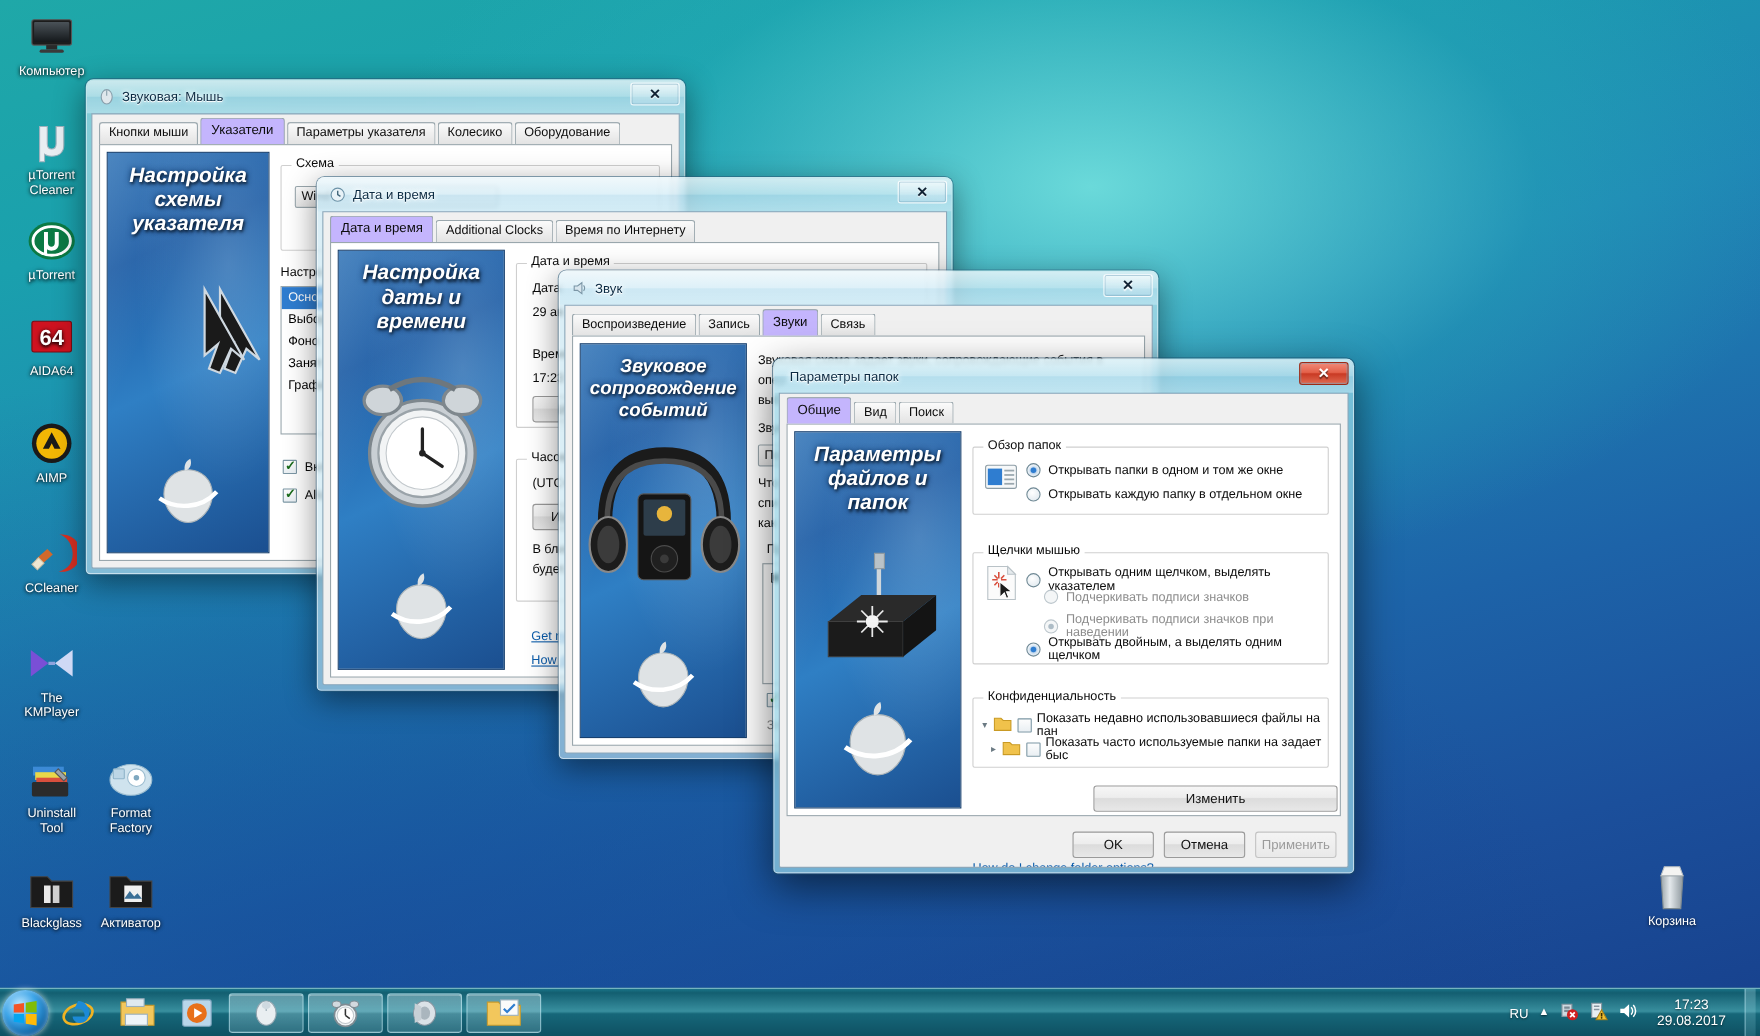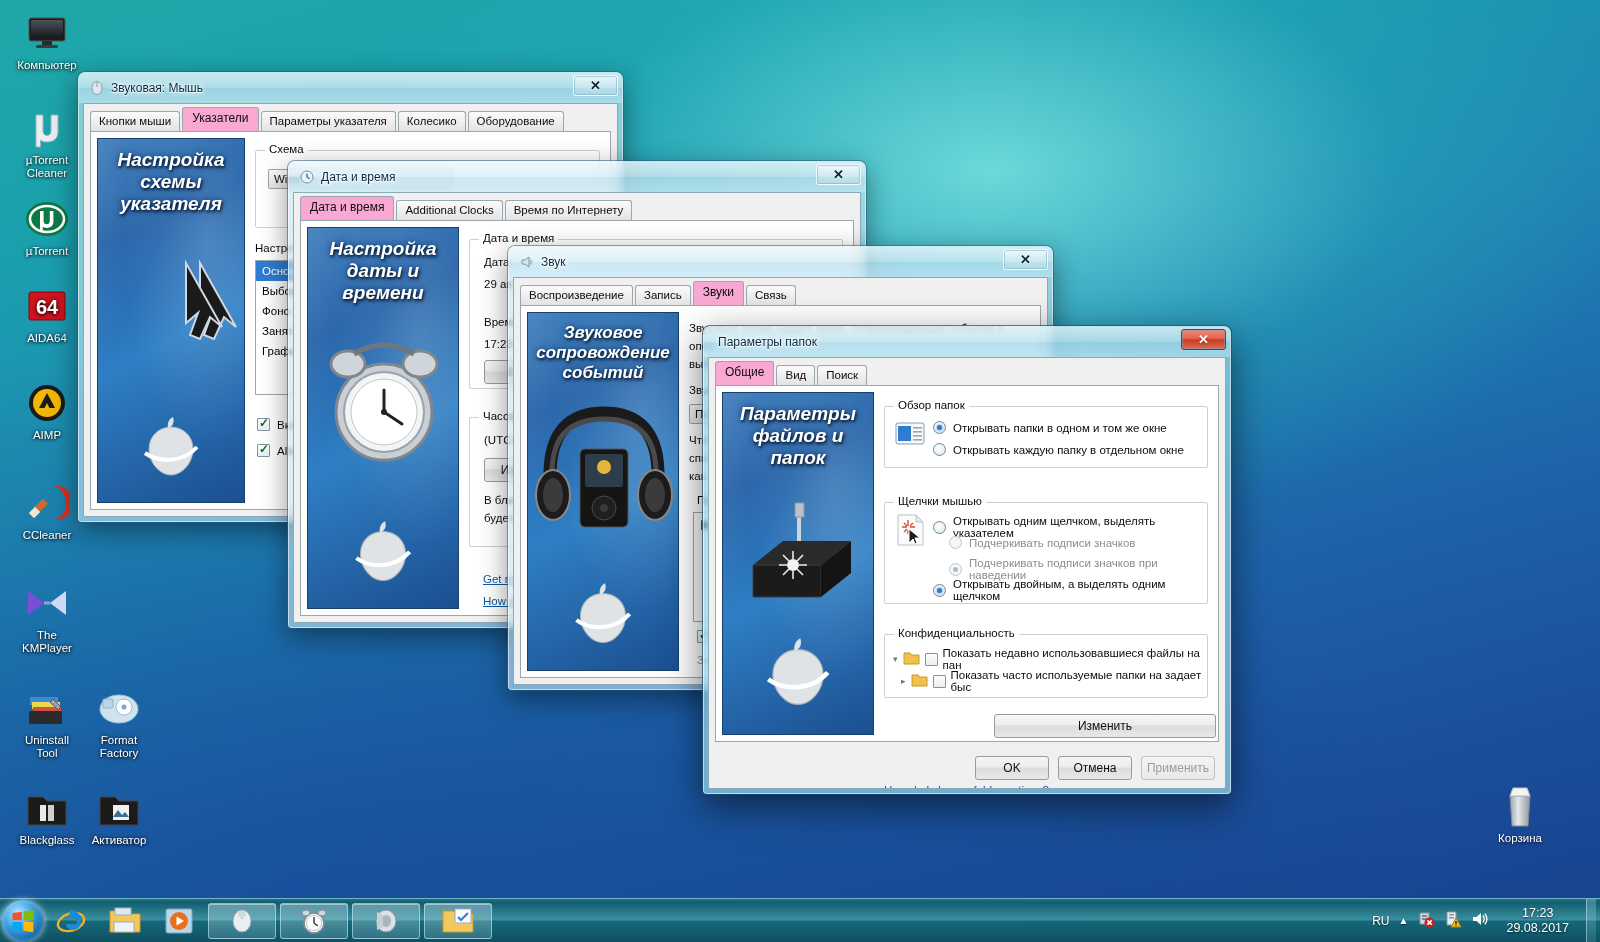--- a/index.html
+++ b/index.html
@@ -68,21 +68,21 @@
     border:1px solid #8ba7ba; border-radius:0 0 2px 2px;
     height:calc(100% - 34px); position:relative; overflow:hidden;
   }
   .tabstrip { position:absolute; left:6px; top:5px; right:6px; height:22px; display:flex; align-items:flex-end; }
   .tab {
     font-size:11.5px; color:#0d0d0d; padding:3px 8px 4px; margin-right:2px;
     background:linear-gradient(to bottom,#fbfbfb,#e3e3e3);
     border:1px solid #9aa7ad; border-bottom:none; border-radius:3px 3px 0 0;
     height:20px; line-height:13px; white-space:nowrap;
   }
-  .tab.active { background:#f9a8d4; padding:4px 9px 6px; height:24px; font-size:12px; position:relative; z-index:3; }
+  .tab.active { background:#c4b5fd; padding:4px 9px 6px; height:24px; font-size:12px; position:relative; z-index:3; }
   .tabpane { position:absolute; left:6px; top:27px; right:6px; bottom:6px; background:#fff; border:1px solid #9aa7ad; }
 
   
   .banner {
     position:absolute; left:6px; top:6px; width:152px; bottom:6px;
     background:linear-gradient(155deg,#2a6fb4 0%,#1f5ea6 25%,#2f7fc4 55%,#1b4f90 100%);
     border:1px solid #17406f; overflow:hidden;
   }
   .banner::before{
     content:""; position:absolute; inset:0;

